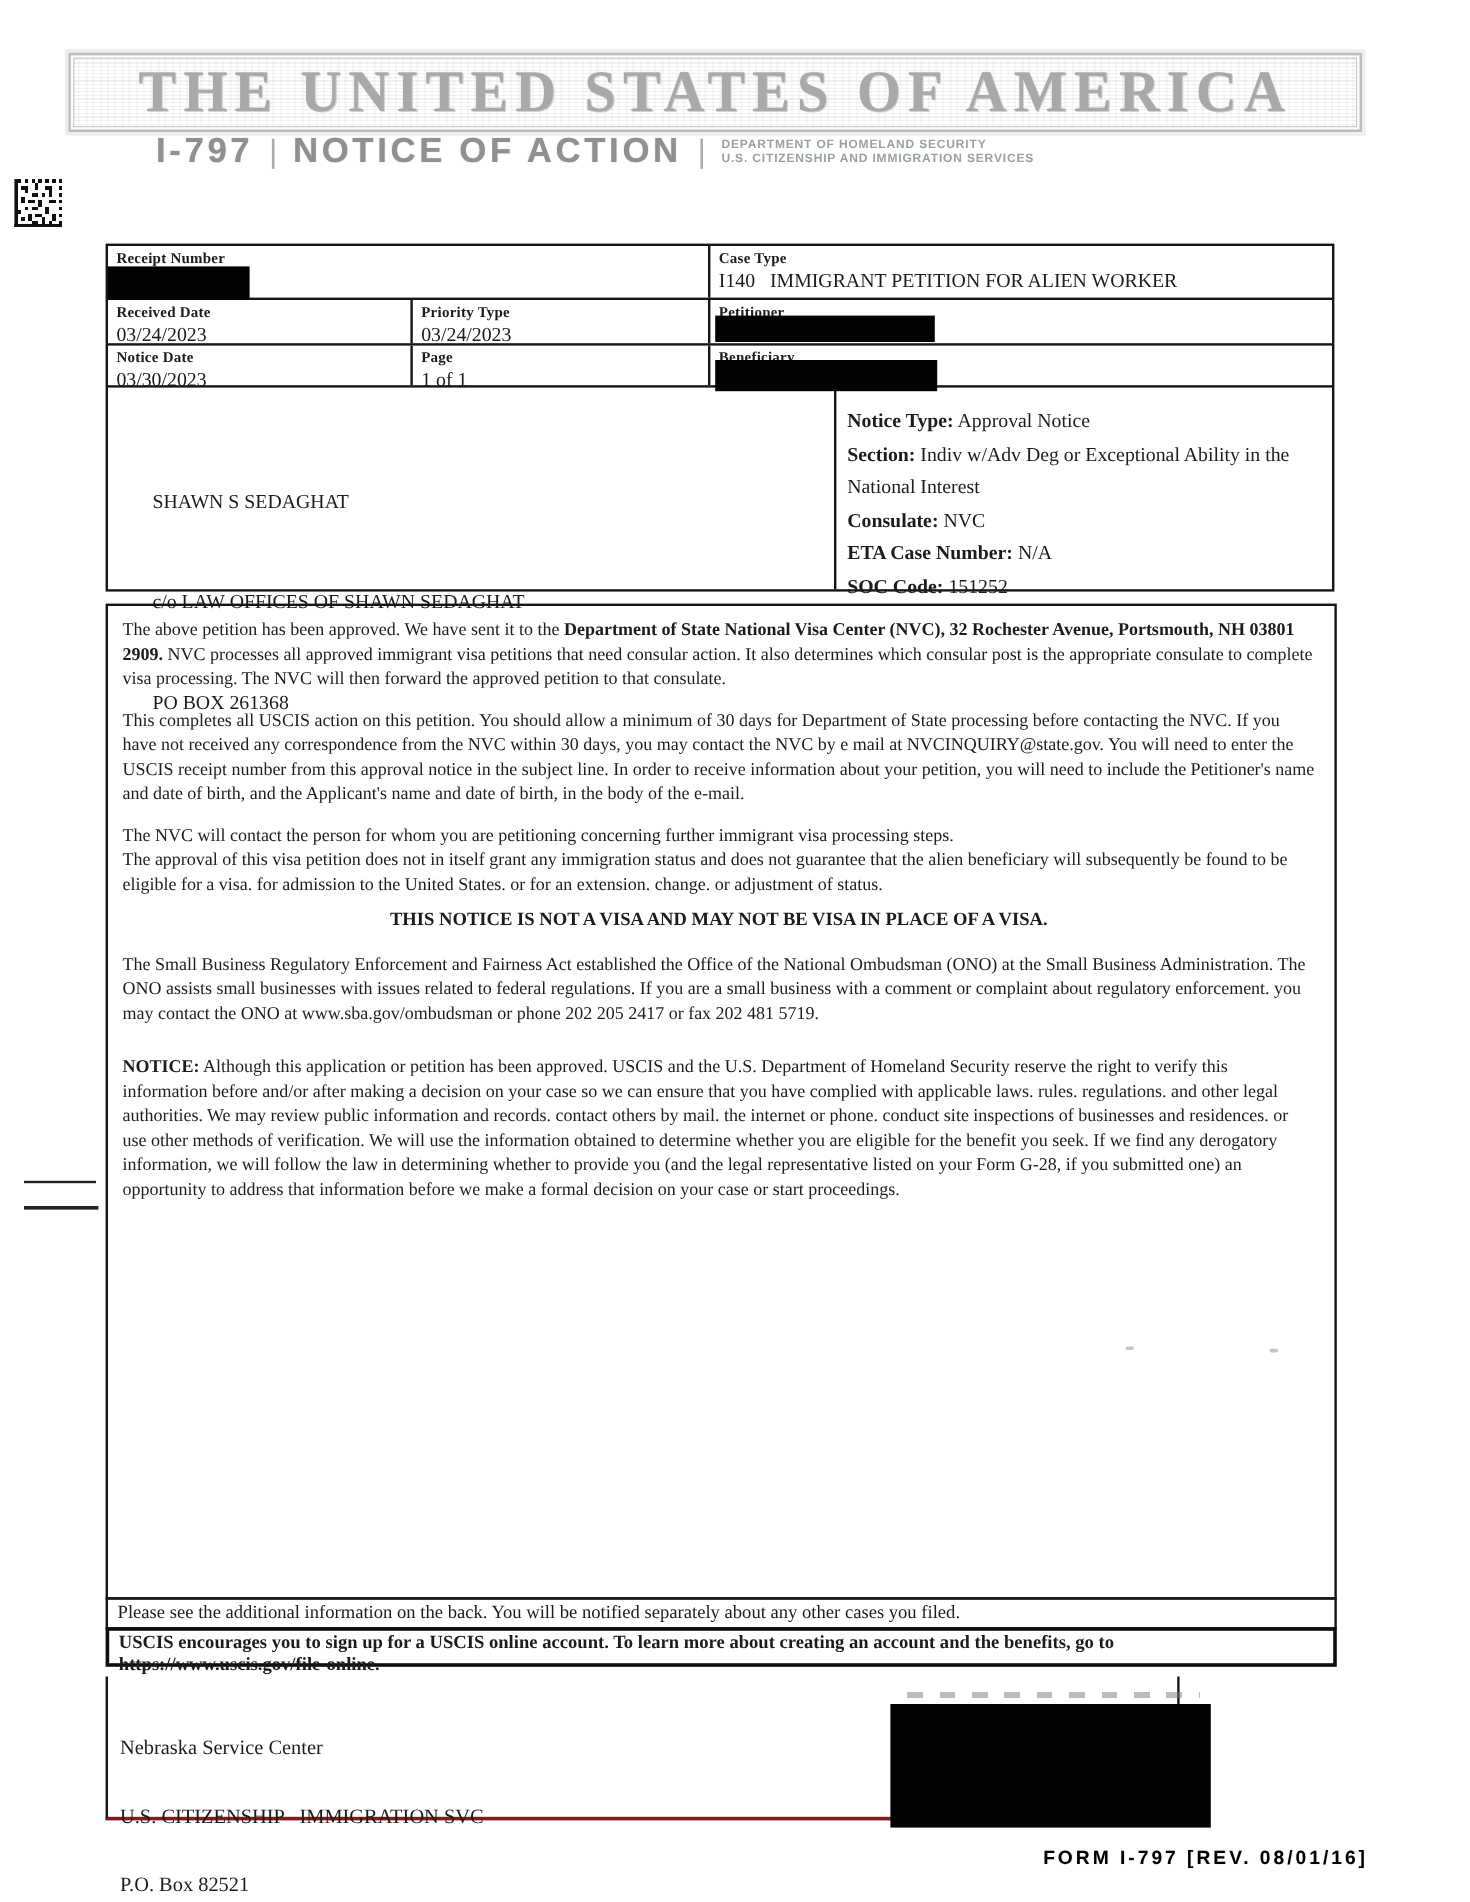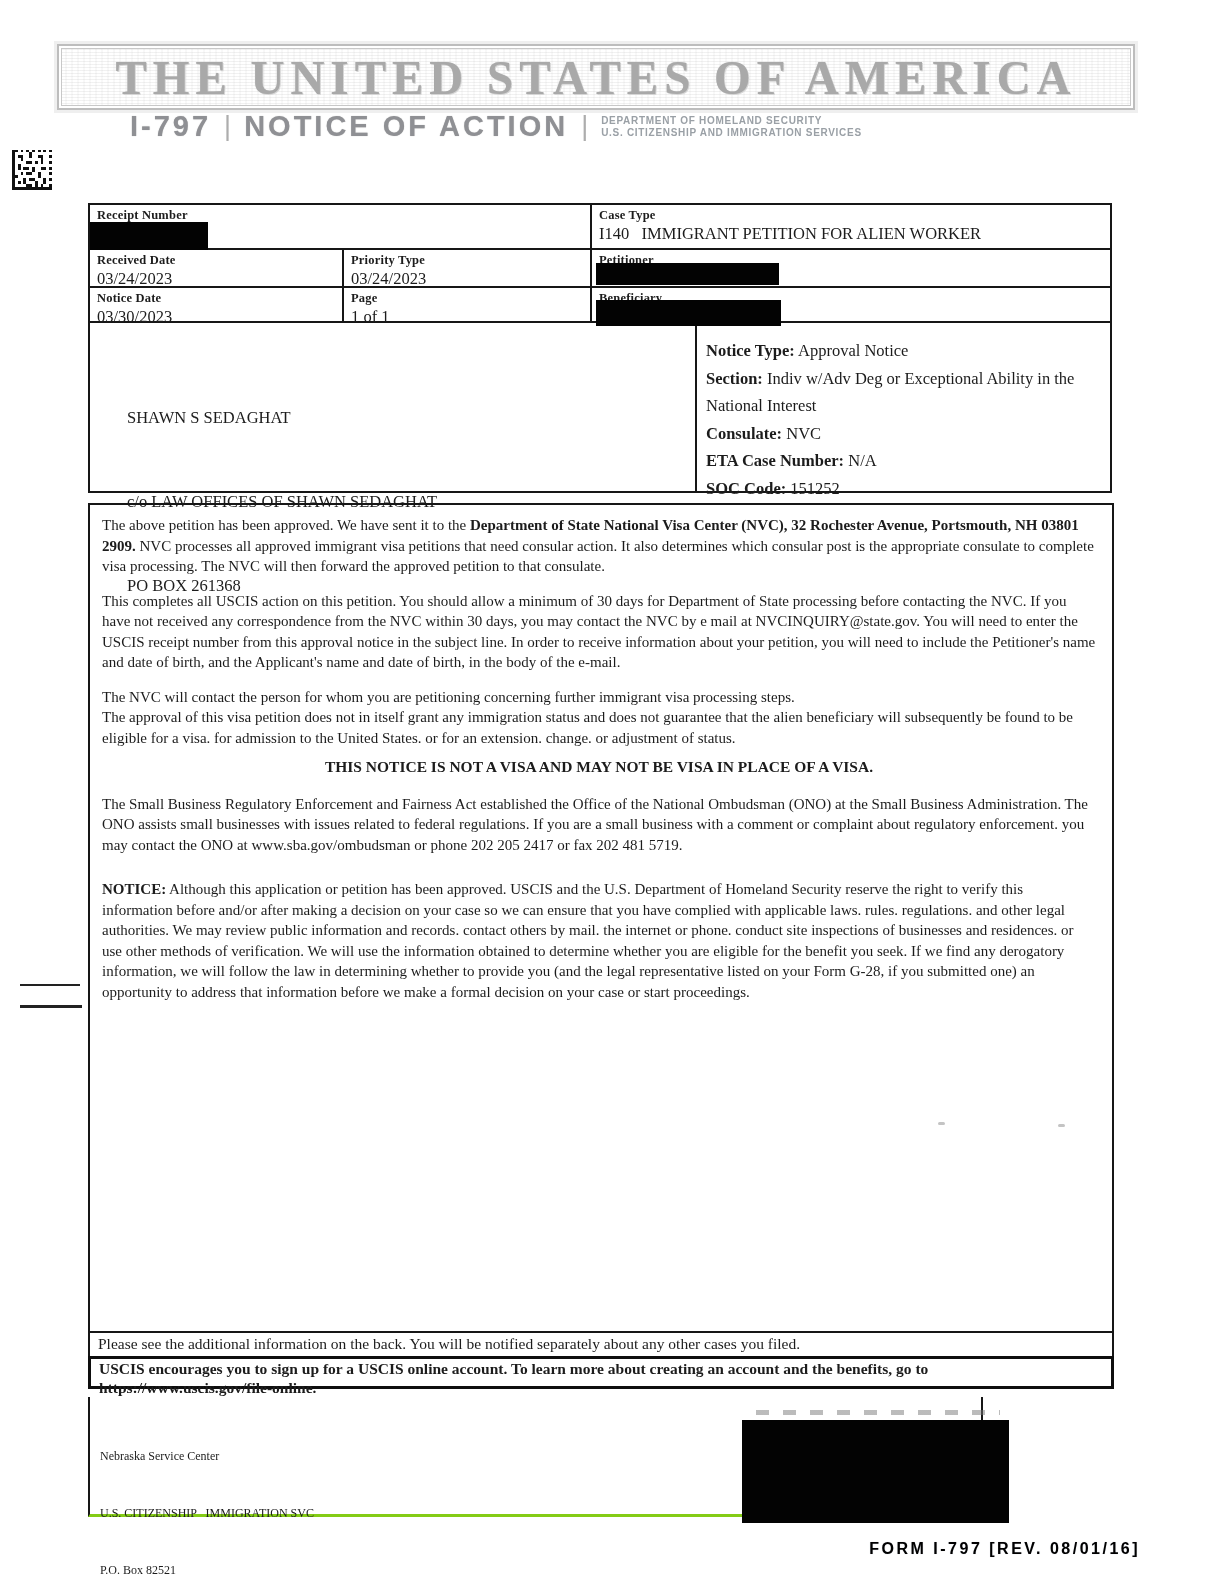--- a/index.html
+++ b/index.html
@@ -119,23 +119,23 @@
     font-size: 15.5px; line-height: 20px;
   }
   .uscis-box {
     position: absolute; left: 88px; top: 1356px; width: 1026px; height: 33px;
     border: 3px solid #0e0e0e; padding: 1px 8px;
     font-weight: bold; font-size: 15.5px; line-height: 18.5px;
   }
   .bottom-block {
     position: absolute; left: 88px; top: 1397px; width: 895px; height: 120px;
     border-left: 2px solid #161616; border-right: 2px solid #161616;
-    border-bottom: 3px solid #84cc16;
+    border-bottom: 3px solid #7f1d1d;
     padding: 12px 0 0 10px;
-    font-size: 12px; line-height: 19px; white-space: pre-wrap;
+    font-size: 17px; line-height: 19px; white-space: pre-wrap;
   }
 
   .smudge {
     position: absolute; left: 756px; top: 1410px; width: 244px; height: 5px;
     background: repeating-linear-gradient(90deg, #787878 0 13px, transparent 13px 27px);
     opacity: .5;
   }
   .bottom-redact { position: absolute; left: 742px; top: 1420px; width: 267px; height: 103px;
     background: #030303; z-index: 4; }
 

